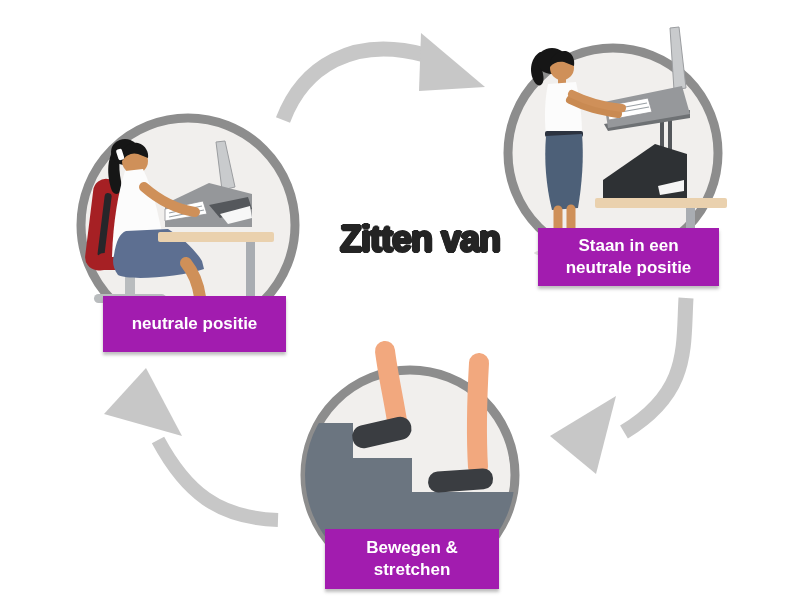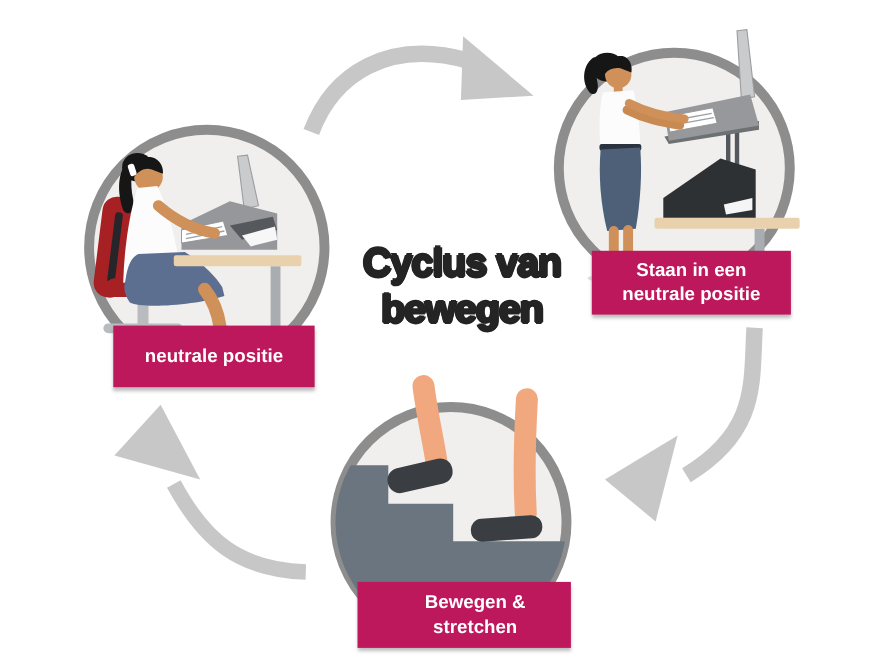--- a/index.html
+++ b/index.html
@@ -22,28 +22,28 @@
     text-shadow:1.5px 0 #242424,-1.5px 0 #242424,0 1.5px #242424,0 -1.5px #242424,1px 1px #242424,-1px 1px #242424;
   }
 
   .step{position:absolute;width:240px;height:240px;z-index:2;}
   .step svg{position:absolute;left:0;top:0;overflow:visible;}
   .step-sit{left:68px;top:105px;}
   .step-stand{left:500px;top:40px;}
   .step-move{left:298px;top:363px;}
 
   .label{
-    position:absolute;z-index:3;background:#be185d;color:#ffffff;
+    position:absolute;z-index:3;background:#a21caf;color:#ffffff;
     display:flex;flex-direction:column;align-items:center;justify-content:center;
     font-weight:bold;font-size:17px;line-height:1.32;text-align:center;
     box-shadow:0 3px 3px rgba(110,110,110,0.45);
   }
   .label-sit{left:35px;top:191px;width:183px;height:56px;}
   .label-stand{left:38px;top:188px;width:181px;height:58px;}
-  .label-move{left:27px;top:166px;width:174px;height:60px;padding-left:20px;}
+  .label-move{left:27px;top:166px;width:174px;height:60px;}
 </style>
 </head>
 <body>
 
 <div class="stage">
 
   <svg class="arrow arrow-top" width="215" height="110" viewBox="0 0 215 110">
     <path d="M8,95 C28,42 78,10 150,30" stroke="#c7c7c7" stroke-width="15" fill="none"></path>
     <polygon points="146,8 210,62 144,66" fill="#c7c7c7"></polygon>
   </svg>
@@ -52,22 +52,21 @@
     <path d="M146,8 C143,58 150,102 84,142" stroke="#c7c7c7" stroke-width="15" fill="none"></path>
     <polygon points="10,146 76,106 56,184" fill="#c7c7c7"></polygon>
   </svg>
 
   <svg class="arrow arrow-left" width="190" height="170" viewBox="0 0 190 170">
     <path d="M180,158 C120,156 88,130 60,78" stroke="#c7c7c7" stroke-width="14" fill="none"></path>
     <polygon points="48,6 6,52 84,74" fill="#c7c7c7"></polygon>
   </svg>
 
   <div class="title">
-    <div>Cyclus van</div>
-    <div>bewegen</div>
+    <div>Zitten van</div>
   </div>
 
   <div class="step step-sit">
     <svg width="240" height="240" viewBox="0 0 240 240">
       <circle cx="120" cy="120" r="107" fill="#f1efed" stroke="#8d8d8d" stroke-width="9"></circle>
 
       <g>
         <rect x="26" y="74" width="28" height="92" rx="13" fill="#a62024" transform="rotate(7 40 80)"></rect>
         <rect x="38" y="88" width="7" height="64" rx="3" fill="#26262a" transform="rotate(7 40 80)"></rect>
         <rect x="28" y="148" width="76" height="17" rx="8" fill="#a62024"></rect>

